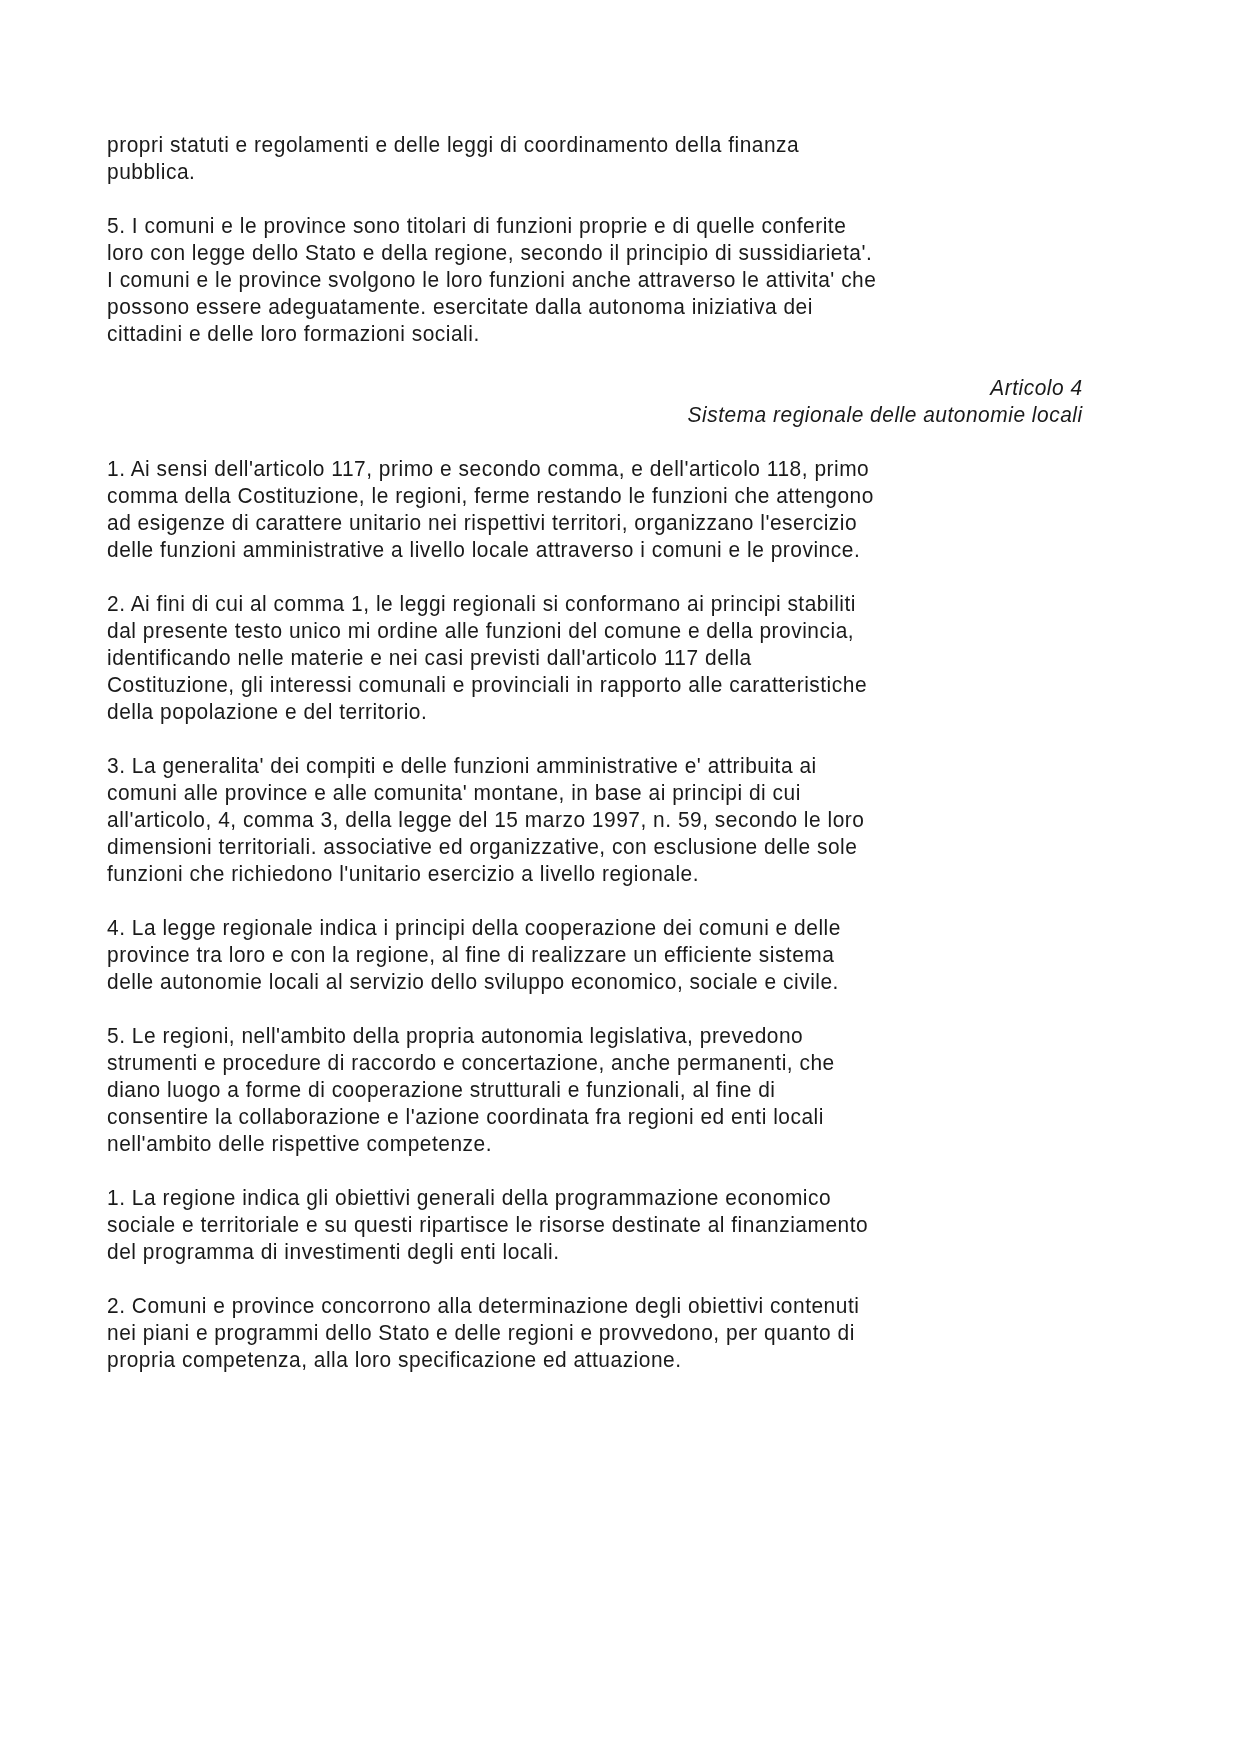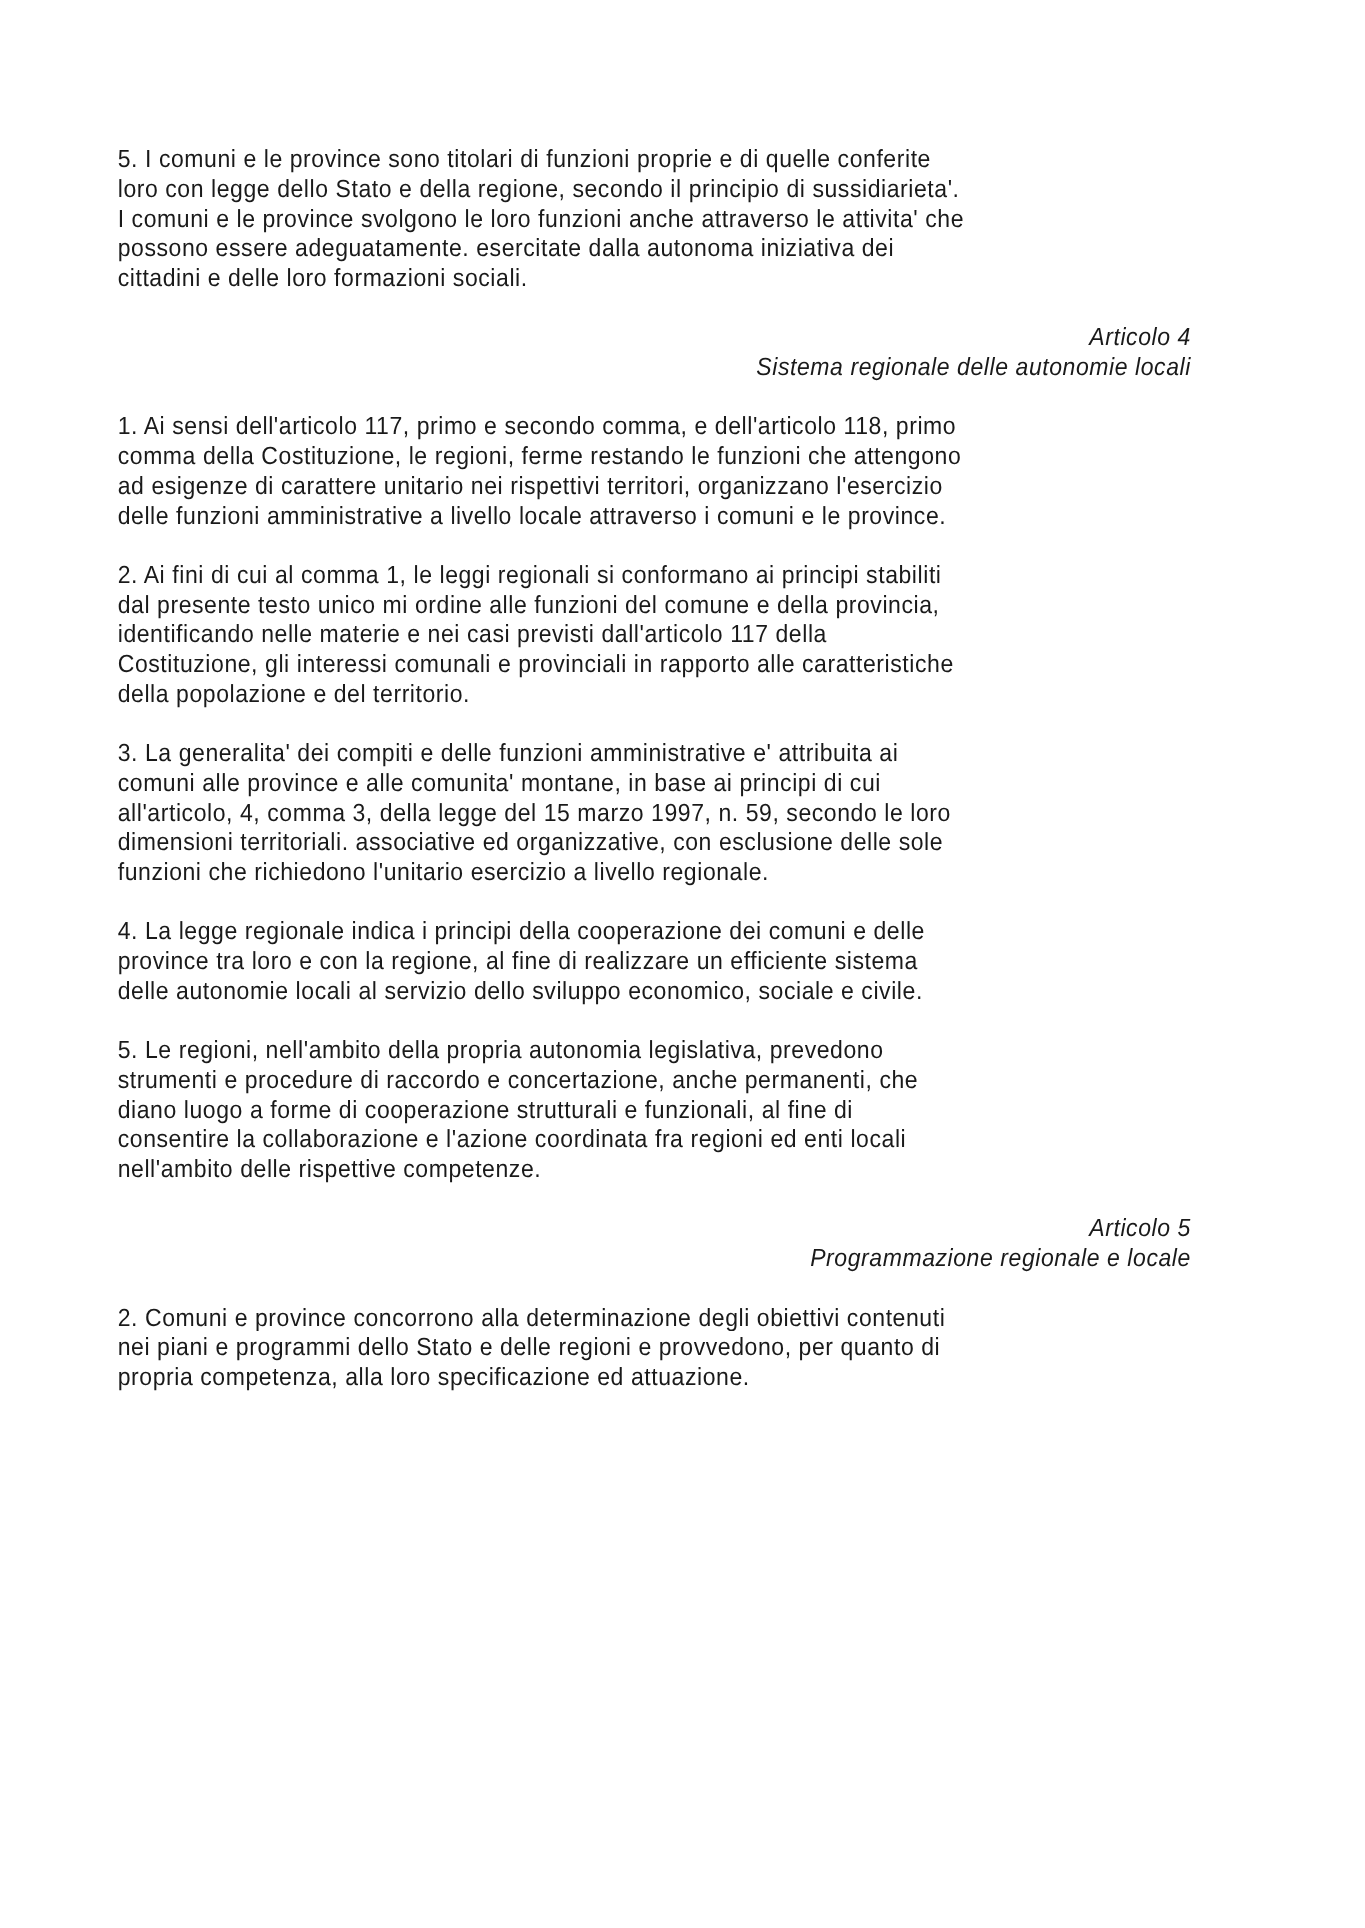--- a/index.html
+++ b/index.html
@@ -42,20 +42,24 @@
     .heading .line {
       font-style: italic;
       transform-origin: center center;
     }
   </style>
 </head>
 <body>
 
 <div class="page">
 
+  <div class="block">
+    <span class="line">propri statuti e regolamenti e delle leggi di coordinamento della finanza</span>
+    <span class="line">pubblica.</span>
+  </div>
 
   <div class="block">
     <span class="line">5. I comuni e le province sono titolari di funzioni proprie e di quelle conferite</span>
     <span class="line">loro con legge dello Stato e della regione, secondo il principio di sussidiarieta'.</span>
     <span class="line">I comuni e le province svolgono le loro funzioni anche attraverso le attivita' che</span>
     <span class="line">possono essere adeguatamente. esercitate dalla autonoma iniziativa dei</span>
     <span class="line">cittadini e delle loro formazioni sociali.</span>
   </div>
 
   <div class="heading">
@@ -93,25 +97,26 @@
   </div>
 
   <div class="block">
     <span class="line">5. Le regioni, nell'ambito della propria autonomia legislativa, prevedono</span>
     <span class="line">strumenti e procedure di raccordo e concertazione, anche permanenti, che</span>
     <span class="line">diano luogo a forme di cooperazione strutturali e funzionali, al fine di</span>
     <span class="line">consentire la collaborazione e l'azione coordinata fra regioni ed enti locali</span>
     <span class="line">nell'ambito delle rispettive competenze.</span>
   </div>
 
-  <div class="heading">
-    <span class="line">Articolo 5</span>
-    <span class="line">Programmazione regionale e locale</span>
+
+  <div class="block">
+    <span class="line">1. La regione indica gli obiettivi generali della programmazione economico</span>
+    <span class="line">sociale e territoriale e su questi ripartisce le risorse destinate al finanziamento</span>
+    <span class="line">del programma di investimenti degli enti locali.</span>
   </div>
-
 
   <div class="block">
     <span class="line">2. Comuni e province concorrono alla determinazione degli obiettivi contenuti</span>
     <span class="line">nei piani e programmi dello Stato e delle regioni e provvedono, per quanto di</span>
     <span class="line">propria competenza, alla loro specificazione ed attuazione.</span>
   </div>
 
 </div>
 
 </body></html>

